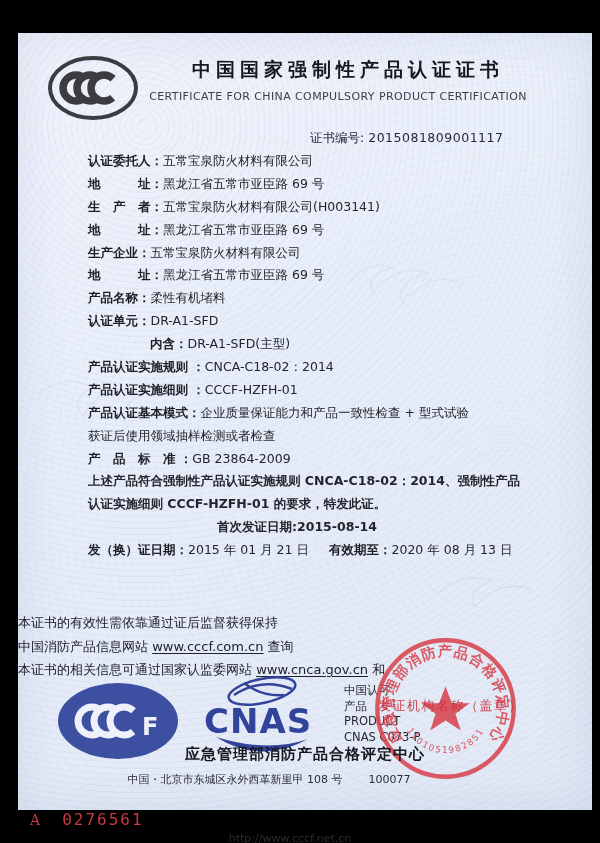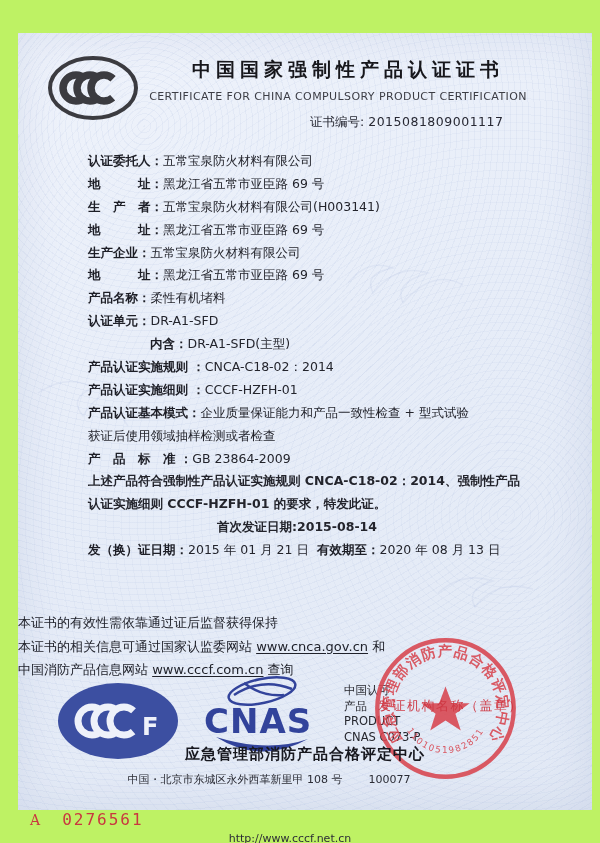--- a/index.html
+++ b/index.html
@@ -1,49 +1,49 @@
 <!DOCTYPE html>
 <html><head>
 <meta charset="utf-8">
 <style>
   * { margin:0; padding:0; box-sizing:border-box; }
   html,body { width:600px; height:843px; background:#fdfdfd; overflow:hidden;
               font-family:"DejaVu Sans","Liberation Sans",sans-serif; }
-  #page { position:relative; width:600px; height:843px; background:#bef264; }
+  #page { position:relative; width:600px; height:843px; background:#000000; }
 
   
   #cert {
     position:absolute; left:18px; top:33px; width:574px; height:777px;
     background-image:
       repeating-radial-gradient(circle at 22% 12%, rgba(148,168,212,0.10) 0px, rgba(148,168,212,0.10) 1px, transparent 1px, transparent 6px),
       repeating-radial-gradient(circle at 85% 62%, rgba(148,168,212,0.08) 0px, rgba(148,168,212,0.08) 1px, transparent 1px, transparent 8px),
       linear-gradient(155deg,#eff3fb 0%,#e7edf8 45%,#e2e9f5 100%);
     box-shadow: inset 0 0 45px rgba(140,155,195,0.22);
     color:#1f2128;
   }
 
   .abs { position:absolute; }
 
   
   #title-cn { left:110px; top:24px; width:440px; text-align:center;
               font-size:19px; font-weight:bold; letter-spacing:5px; color:#17171c; }
   #title-en { left:80px; top:57px; width:480px; text-align:center;
               font-size:11px; letter-spacing:0.4px; color:#3c3d45; }
-  #certno   { left:292px; top:81px; font-size:12.5px; color:#272833; }
+  #certno   { left:292px; top:97px; font-size:12.5px; color:#272833; }
   #certno .num { letter-spacing:0.5px; }
 
   
   #body { left:70px; top:117px; width:478px; font-size:12.5px; color:#23242c; }
   #body .row { height:22.9px; line-height:22.9px; white-space:nowrap; }
   #body .lbl { font-weight:bold; color:#1d1e26; }
   #body .val { font-weight:normal; }
   #body .indent { padding-left:62px; }
   #body .stmt { font-weight:600; white-space:normal; }
   #body .center { text-align:center; font-weight:bold; padding-right:60px; }
-  #body .gap { margin-left:8px; }
+  #body .gap { margin-left:20px; }
 
   
   #notices { left:0; top:578px; width:574px; 
              font-size:13px; line-height:23.5px; font-weight:500; color:#20222b; }
   .ulink { text-decoration:underline; text-underline-offset:2px; }
 
   
   #cccf-logo { left:36px;  top:646px; }
   #cnas-logo { left:168px; top:642px; }
   #acc-text  { left:326px; top:650px; font-size:11.5px; line-height:15.5px; color:#26272e; }
@@ -119,24 +119,24 @@
       <div class="row stmt">认证实施细则 CCCF-HZFH-01 的要求，特发此证。</div>
       <div class="row center">首次发证日期:2015-08-14</div>
       <div class="row">
         <span class="lbl">发（换）证日期：</span><span class="val">2015 年 01 月 21 日</span><span class="lbl gap">有效期至：</span><span class="val">2020 年 08 月 13 日</span>
       </div>
     </div>
 
     <div class="abs" id="notices">
       <div>本证书的有效性需依靠通过证后监督获得保持</div>
       <div>
-        <span>本证书的相关信息可通过国家认监委网站 </span><span class="ulink">www.cnca.gov.cn</span><span> 和</span>
+        <span>中国消防产品信息网站 </span><span class="ulink">www.cccf.com.cn</span><span> 查询</span>
       </div>
       <div>
-        <span>中国消防产品信息网站 </span><span class="ulink">www.cccf.com.cn</span><span> 查询</span>
+        <span>本证书的相关信息可通过国家认监委网站 </span><span class="ulink">www.cnca.gov.cn</span><span> 和</span>
       </div>
     </div>
 
     <svg class="abs" id="cccf-logo" width="132" height="84" viewBox="0 0 132 84">
       <ellipse cx="64" cy="42" rx="60" ry="38" fill="#3c4fa1"></ellipse>
       <g fill="none" stroke="#eef1fa" stroke-width="7" stroke-dasharray="64 23.96" stroke-dashoffset="75.98">
         <circle cx="38" cy="42" r="14"></circle>
         <circle cx="54" cy="42" r="14"></circle>
         <circle cx="70" cy="42" r="14"></circle>
       </g>

